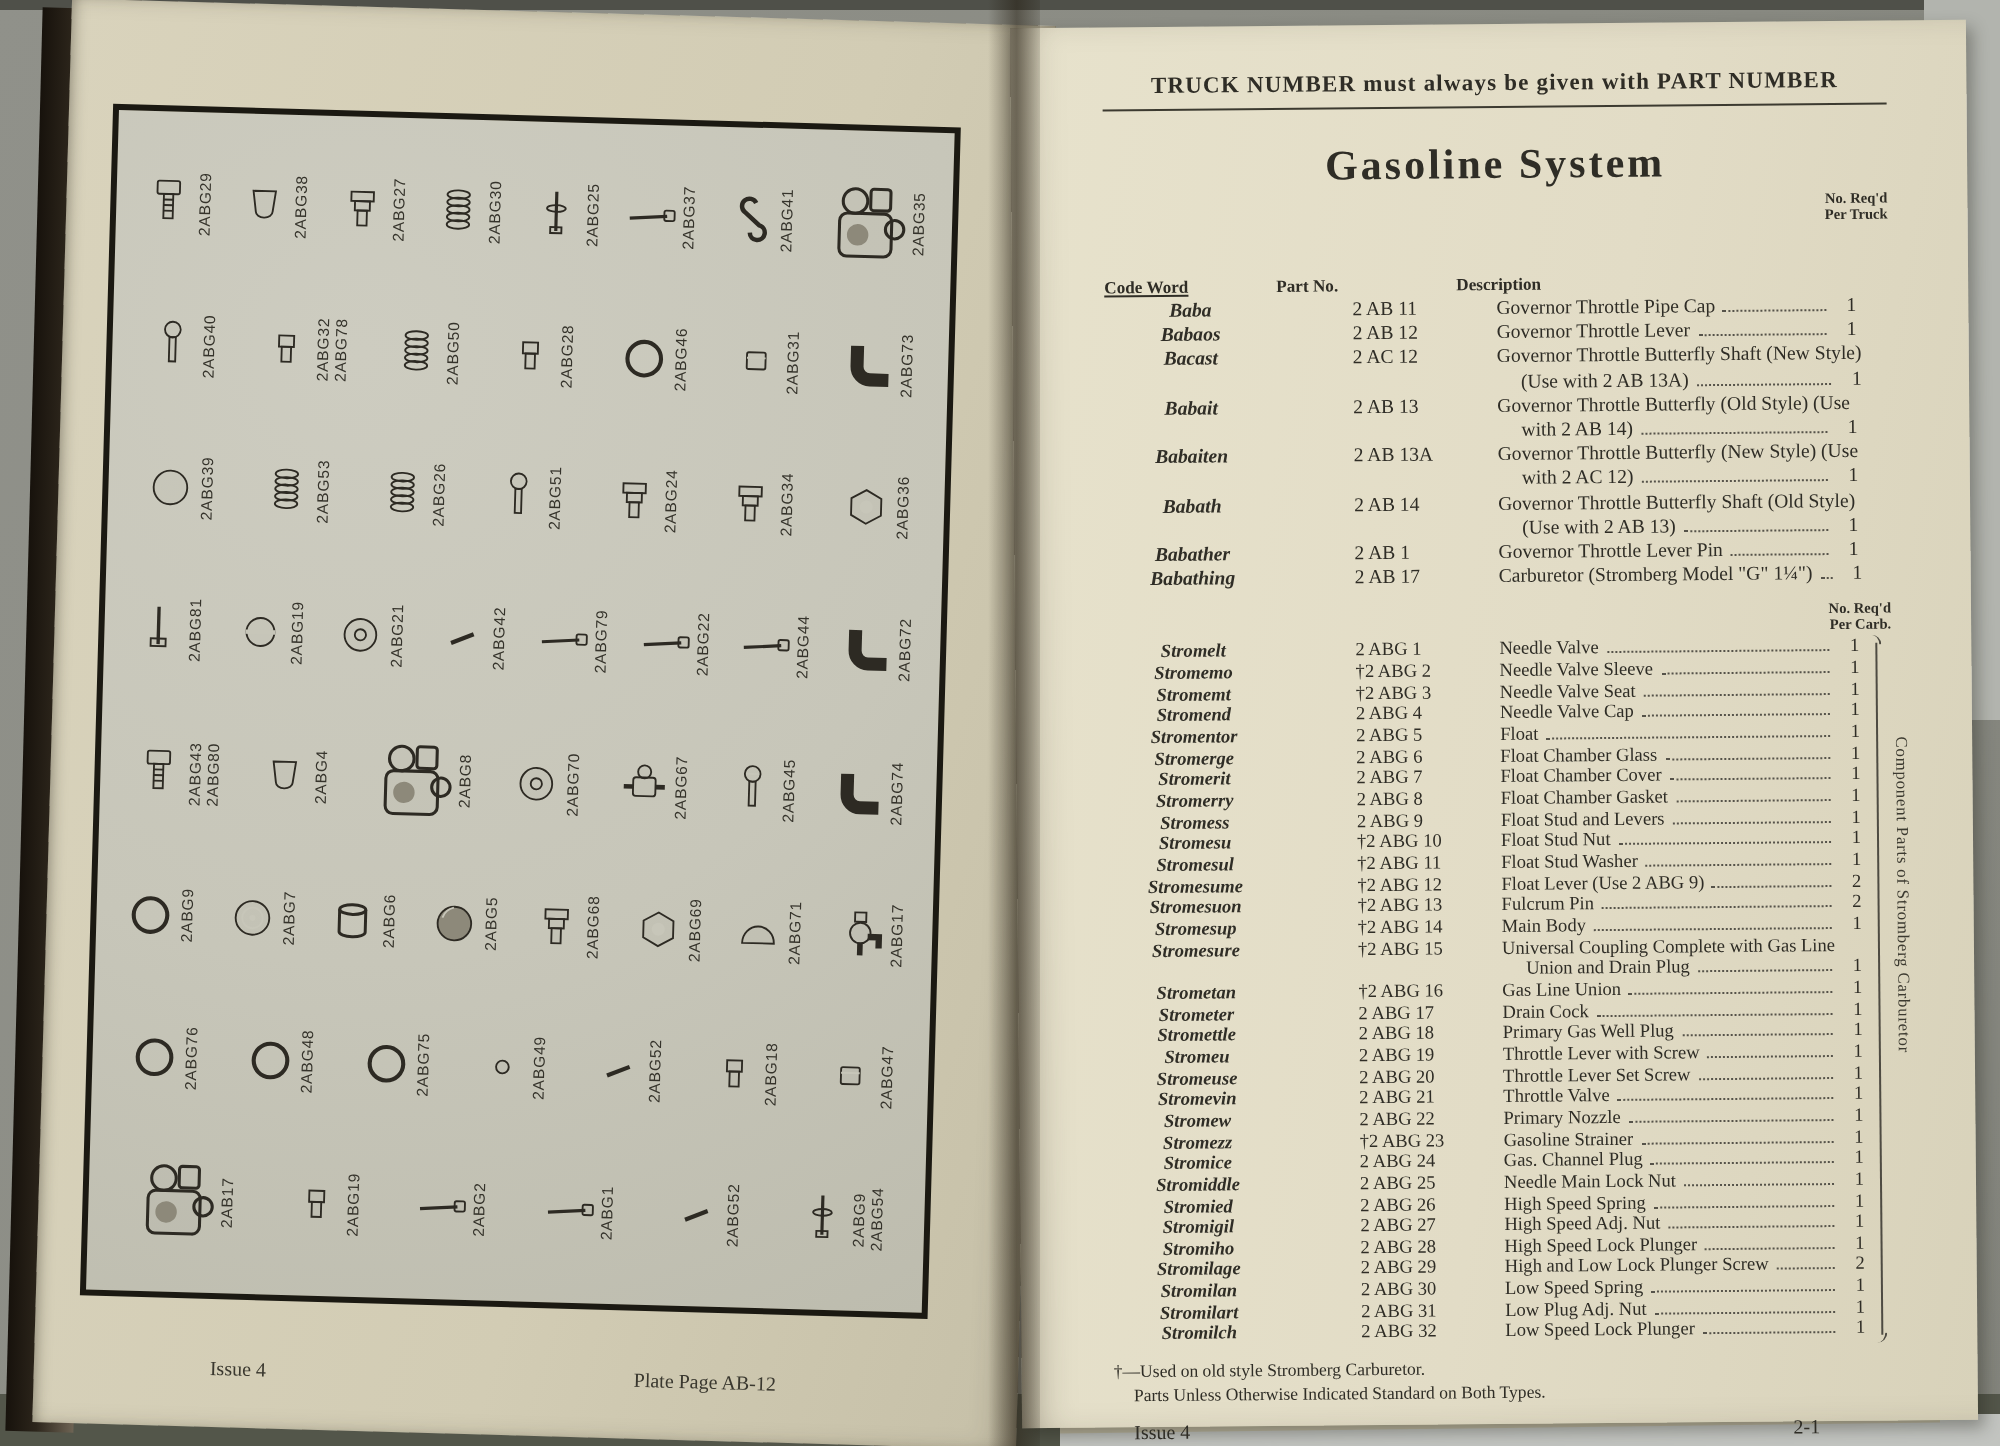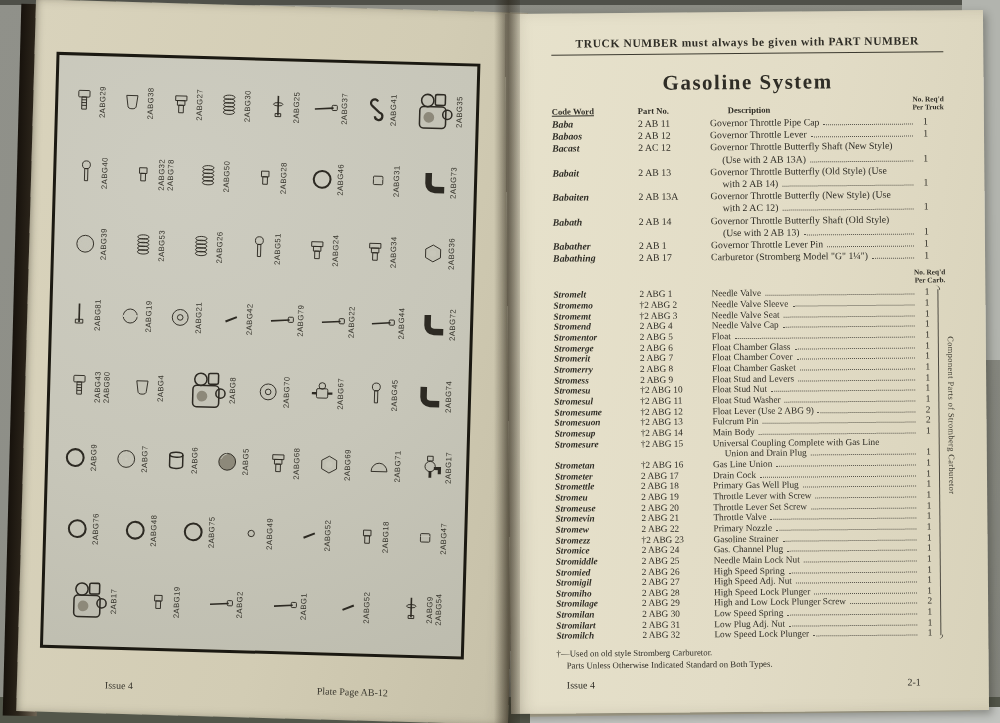--- a/index.html
+++ b/index.html
@@ -43,46 +43,46 @@
   .right-page{position:absolute;left:508px;top:12px;width:478px;height:700px;
     background:linear-gradient(100deg,#e7e2cc 0%,#e2dcc6 55%,#d8d2ba 100%);
     transform:rotate(-.5deg);
     box-shadow:inset 16px 0 20px -12px rgba(50,42,28,.5), 3px 4px 8px rgba(30,28,20,.35);
     box-sizing:border-box;padding:24px 40px 0 46px;z-index:2;}
   .notice{font-size:11.5px;font-weight:bold;text-align:center;letter-spacing:.6px;
     padding-bottom:5px;border-bottom:1.4px solid #3c3a30;white-space:nowrap;}
   .ptitle{font-size:21px;font-weight:600;text-align:center;letter-spacing:1.5px;margin:16px 0 2px 0;}
   .qtyhead{font-size:7.3px;font-weight:bold;text-align:right;line-height:8px;}
   .colhead{display:flex;font-size:8.6px;font-weight:bold;align-items:flex-end;margin-top:-8px;}
-  .ch-code{width:86px;text-decoration:underline;}.ch-part{width:72px;}.ch-desc{flex:1;text-align:left;padding-left:18px;}
+  .ch-code{width:86px;text-decoration:underline;}.ch-part{width:72px;margin-top:32px;}.ch-desc{flex:1;text-align:left;padding-left:18px;}
   .trow{display:flex;align-items:flex-start;}
   .sec1 .trow{font-size:9.8px;line-height:12.2px;}
   .sec2 .trow{font-size:9.3px;line-height:10.65px;}
-  .c-code{width:86px;font-style:italic;font-weight:bold;flex-shrink:0;}
-  .c-part{width:72px;flex-shrink:0;}
+  .c-code{width:86px;font-style:italic;font-weight:bold;flex-shrink:0;text-align:center;}
+  .c-part{width:72px;flex-shrink:0;margin-left:38px;}
   .c-desc{flex:1;display:flex;flex-direction:column;}
   .dline{display:flex;align-items:baseline;}
   .dline .txt{white-space:nowrap;}
   .indent{padding-left:12px;}
   .lead{flex:1;border-bottom:1.2px dotted #56534a;margin:0 3px 2px 4px;min-width:6px;}
   .c-qty{width:12px;text-align:right;flex-shrink:0;}
   .sec2wrap{position:relative;padding-right:16px;margin-top:2px;}
   .sec1{padding-right:16px;margin-top:2px;}
   .bracket{position:absolute;right:7px;top:3px;bottom:3px;width:0;border-right:1.1px solid #4e4b42;}
   .bracket:before,.bracket:after{content:"";position:absolute;right:-2.5px;width:5px;height:5px;
     border-right:1.1px solid #4e4b42;border-radius:0 0 5px 0;}
   .bracket:before{top:-4px;border-radius:0 5px 0 0;}
   .bracket:after{bottom:-4px;}
   .bracket-text{position:absolute;right:-9px;top:14%;writing-mode:vertical-rl;
     font-size:8.4px;color:#3c3a30;letter-spacing:.4px;}
   .footnotes{margin-top:6px;font-size:8.8px;line-height:12px;}
   .footnotes .fn2{padding-left:10px;}
   .rp-footer{position:relative;margin-top:8px;font-size:10px;height:16px;}
   .rp-footer .fl{position:absolute;left:10px;}
-  .rp-footer .fr{position:absolute;right:28px;}
+  .rp-footer .fr{position:absolute;right:39px;}
 </style>
 </head>
 <body>
 
 <div class="bg-top-strip"></div>
 <div class="bg-right"></div>
 <div class="bg-bottom"></div>
 <div class="bg-bottom-right"></div>
 
 <div class="book-edge"></div>

